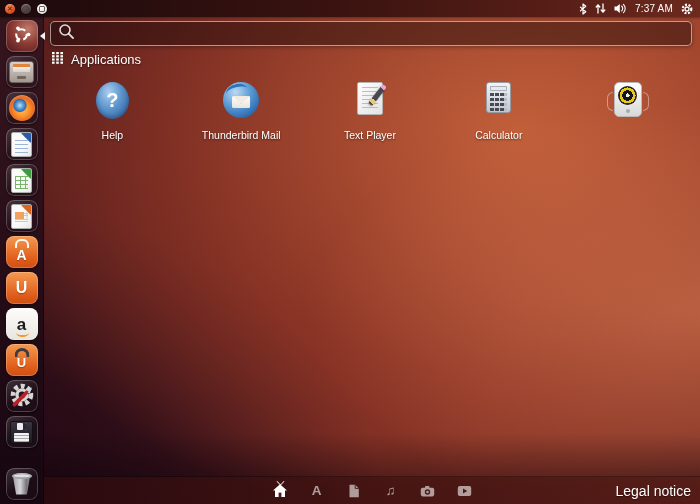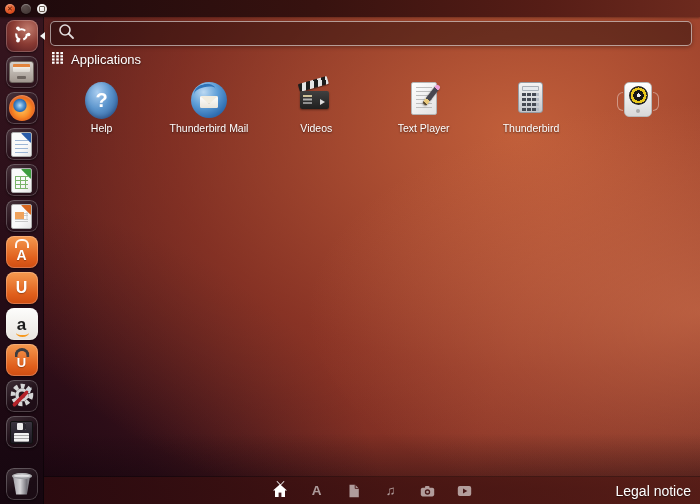--- a/index.html
+++ b/index.html
@@ -97,21 +97,21 @@
   .search-bar{position:absolute;left:50px;top:21px;width:642px;height:25px;box-sizing:border-box;z-index:4;
     border:1px solid rgba(255,255,255,0.55);border-radius:5px;background:rgba(14,3,5,0.42);
     display:flex;align-items:center;padding:0 7px;box-shadow:0 1px 4px rgba(0,0,0,0.35);}
   .search-input{flex:1;background:transparent;border:none;outline:none;color:#fff;font-size:13px;margin-left:6px;
     font-family:"Liberation Sans","DejaVu Sans",sans-serif;}
   .category-header{position:absolute;left:52px;top:50px;display:flex;align-items:center;gap:8px;z-index:4;}
   .category-title{color:#fff;font-size:13px;text-shadow:0 1px 2px rgba(0,0,0,0.5);}
   .app-grid{position:absolute;left:48px;right:8px;top:82px;display:flex;z-index:4;}
   .app-cell{flex:1;display:flex;flex-direction:column;align-items:center;}
   .app-art{height:40px;width:60px;display:flex;align-items:flex-start;justify-content:center;position:relative;}
-  .app-label{color:#fff;font-size:10.5px;text-align:center;line-height:1.3;max-width:96px;
+  .app-label{margin-top:7px;color:#fff;font-size:10.5px;text-align:center;line-height:1.3;max-width:96px;
     text-shadow:0 1px 2px rgba(0,0,0,0.55);}
   
   .help-art{width:33px;height:37px;border-radius:50%;display:flex;align-items:center;justify-content:center;
     background:radial-gradient(ellipse at 38% 28%, #a9cdf0 0%, #5b94cc 45%, #3a6ca8 80%, #2d5c94 100%);
     box-shadow:inset 0 -2px 4px rgba(0,0,40,0.25);}
   .help-q{color:#fff;font-size:20px;font-weight:bold;}
   .tb-art{width:36px;height:36px;border-radius:50%;display:flex;align-items:center;justify-content:center;position:relative;
     background:radial-gradient(circle at 35% 28%, #bcd9f2 0%, #5f9fd8 40%, #2e6cb0 75%, #1d4f8c 100%);}
   .tb-env{width:18px;height:12px;background:linear-gradient(#ffffff,#e9e4da);border-radius:1.5px;position:relative;overflow:hidden;margin-top:4px;}
   .tb-env::before{content:"";position:absolute;left:0;top:0;width:18px;height:8px;background:#f1ecdf;
@@ -171,20 +171,45 @@
 <div class="wallpaper"></div>
 
 <header class="top-panel">
   <div class="win-controls">
     <div class="win-btn win-close">✕</div>
     <div class="win-btn win-min"></div>
     <div class="win-btn win-max">
         <span class="sq"></span>
       </div>
   </div>
+  <div class="indicators">
+    <span class="ind-icon">
+      <svg width="8" height="12" viewBox="0 0 8 12">
+          <path d="M4 1 L6.8 3.2 L1.4 7.9 M4 11 L6.8 8.8 L1.4 4.1 M4 1 V11" stroke="#fff" stroke-width="1.2" fill="none" stroke-linejoin="round" stroke-linecap="round"></path>
+        </svg>
+    </span>
+    <span class="ind-icon">
+      <svg width="11" height="11" viewBox="0 0 11 11">
+          <path d="M3 10 V2 M1.2 4 L3 1.8 L4.8 4 M8 1 V9 M6.2 7 L8 9.2 L9.8 7" stroke="#fff" stroke-width="1.3" fill="none" stroke-linejoin="round" stroke-linecap="round"></path>
+        </svg>
+    </span>
+    <span class="ind-icon">
+      <svg width="13" height="11" viewBox="0 0 13 11">
+          <polygon points="0.5,3.6 2.8,3.6 5.8,1.1 5.8,9.9 2.8,7.4 0.5,7.4" fill="#fff"></polygon>
+          <path d="M7.6 3 A3.4 3.4 0 0 1 7.6 8 M9.4 1.4 A5.6 5.6 0 0 1 9.4 9.6" stroke="#fff" stroke-width="1.1" fill="none" stroke-linecap="round"></path>
+        </svg>
+    </span>
+    <span class="panel-time">7:37 AM</span>
+    <span class="ind-icon">
+      <svg width="12" height="12" viewBox="0 0 12 12">
+          <circle cx="6" cy="6" r="2" fill="none" stroke="#fff" stroke-width="1.3"></circle>
+          <circle cx="6" cy="6" r="4.3" fill="none" stroke="#fff" stroke-width="2.2" stroke-dasharray="2 1.55"></circle>
+        </svg>
+    </span>
+  </div>
 </header>
 
 <aside class="launcher">
   <div class="tile tile-bfb">
     <span>
       <svg width="19" height="19" viewBox="0 0 24 24">
           <circle cx="12" cy="12" r="6.6" fill="none" stroke="#fff" stroke-width="2.6" stroke-dasharray="9.8 4" stroke-dashoffset="2"></circle>
           <circle cx="21" cy="12" r="2.3" fill="#fff"></circle>
           <circle cx="7.5" cy="19.8" r="2.3" fill="#fff"></circle>
           <circle cx="7.5" cy="4.2" r="2.3" fill="#fff"></circle>
@@ -293,44 +318,35 @@
     <div class="app-art">
         <div class="tb-art">
           <span class="tb-wing"></span>
           <span class="tb-env"></span>
         </div>
       </div>
     <div class="app-label">Thunderbird Mail</div>
   </div>
   <div class="app-cell">
     <div class="app-art">
-        <div class="clap-art">
-          <span class="clap-top"></span>
-          <span class="clap-body"></span>
-        </div>
-      </div>
-    <div class="app-label">Videos</div>
-  </div>
-  <div class="app-cell">
-    <div class="app-art">
         <div class="te-art">
           <span class="te-lines"></span>
           <span class="te-pencil"></span>
         </div>
       </div>
     <div class="app-label">Text Player</div>
   </div>
   <div class="app-cell">
     <div class="app-art">
         <div class="calc-art">
           <div class="calc-display"></div>
           <div class="calc-btns"></div>
         </div>
       </div>
-    <div class="app-label">Thunderbird</div>
+    <div class="app-label">Calculator</div>
   </div>
   <div class="app-cell">
     <div class="app-art">
         <div class="rb-art">
           <span class="rb-spk"></span>
           <span class="rb-wave left"></span>
           <span class="rb-wave right"></span>
         </div>
       </div>
   </div>

